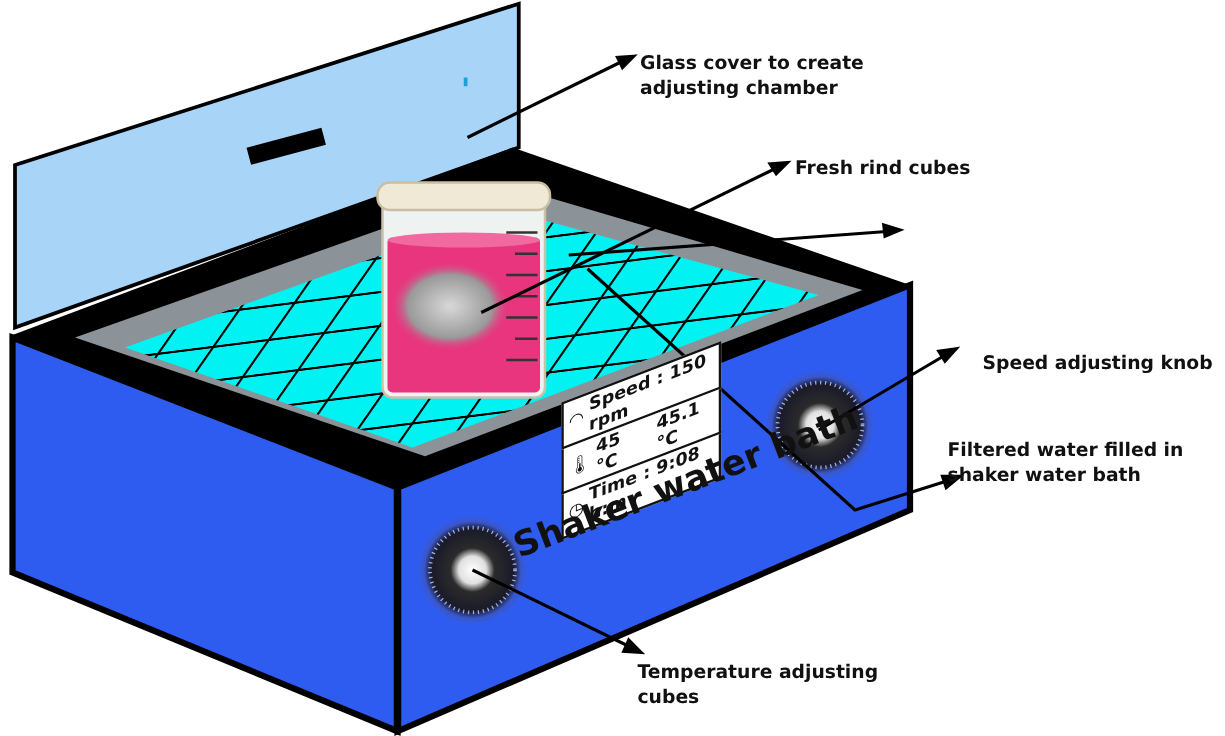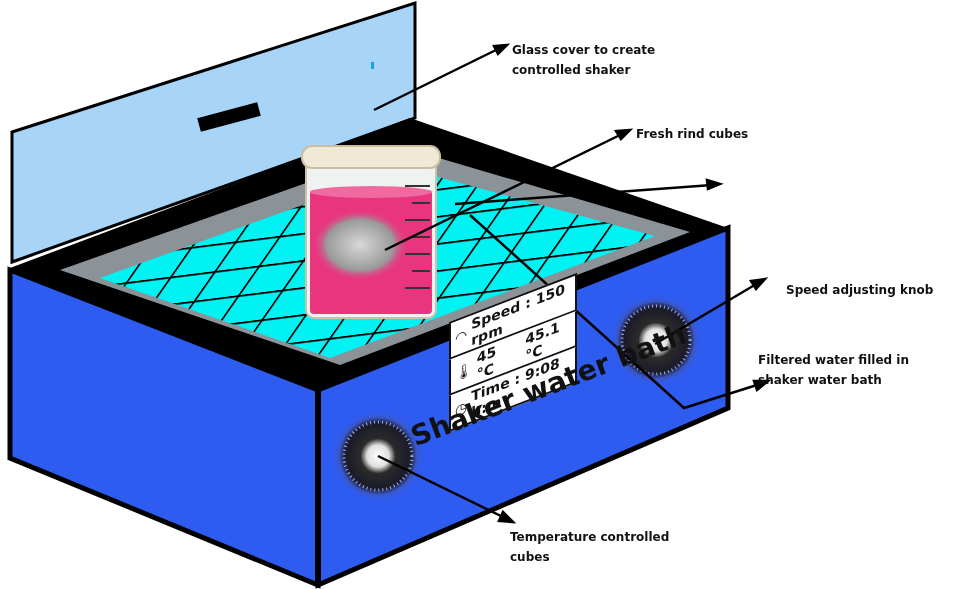--- a/index.html
+++ b/index.html
@@ -1,18 +1,18 @@
 <!DOCTYPE html>
 <html><head>
 <meta charset="utf-8">
 <style>
   html, body { margin: 0; padding: 0; background: #ffffff; }
   body { width: 980px; height: 589px; position: relative; overflow: hidden; font-family: "Liberation Sans", sans-serif; }
   #stage { position: absolute; left: 0; top: 0; width: 980px; height: 589px; }
-  .label { position: absolute; font-family: "DejaVu Sans", sans-serif; font-weight: bold; font-size: 12px; line-height: 20px; color: #111111; white-space: nowrap; }
+  .label { position: absolute; font-family: "DejaVu Sans", sans-serif; font-weight: bold; font-size: 15px; line-height: 20px; color: #111111; white-space: nowrap; }
   .label .line { display: block; }
   .display { position: absolute; left: 449px; top: 322px; width: 128px; font-family: "DejaVu Sans", sans-serif; font-weight: bold; color: #111; transform: skewY(-21deg); transform-origin: left top; }
   .display .row { height: 34px; border: 2px solid #111; border-top: none; background: #fff; display: flex; align-items: center; gap: 4px; padding-left: 4px; font-size: 14px; }
   .display .row:first-child { border-top: 2px solid #111; }
   .display .ico { font-size: 14px; font-weight: normal; }
   .brand { position: absolute; left: 418px; top: 420px; font-family: "DejaVu Sans", sans-serif; font-weight: bold; font-size: 28px; color: #111; transform: rotate(-21deg); transform-origin: left bottom; white-space: nowrap; }
 </style>
 </head>
 <body>
 
@@ -112,29 +112,29 @@
     <span class="ico">◷</span>
     <span>Time : 9:08 h:m</span>
   </div>
 </div>
 
 <div class="brand">Shaker water bath</div>
 
 
 <div class="label" style="left:512px; top:40px;">
   <span class="line">Glass cover to create</span>
-  <span class="line">controlled shaker</span>
+  <span class="line">adjusting chamber</span>
 </div>
 <div class="label" style="left:636px; top:124px;">
   <span class="line">Fresh rind cubes</span>
 </div>
 <div class="label" style="left:786px; top:280px;">
   <span class="line">Speed adjusting knob</span>
 </div>
 <div class="label" style="left:758px; top:350px;">
   <span class="line">Filtered water filled  in</span>
   <span class="line">shaker water bath</span>
 </div>
 <div class="label" style="left:510px; top:527px;">
-  <span class="line">Temperature controlled</span>
+  <span class="line">Temperature adjusting</span>
   <span class="line">cubes</span>
 </div>
 </div>
 
 </body></html>

